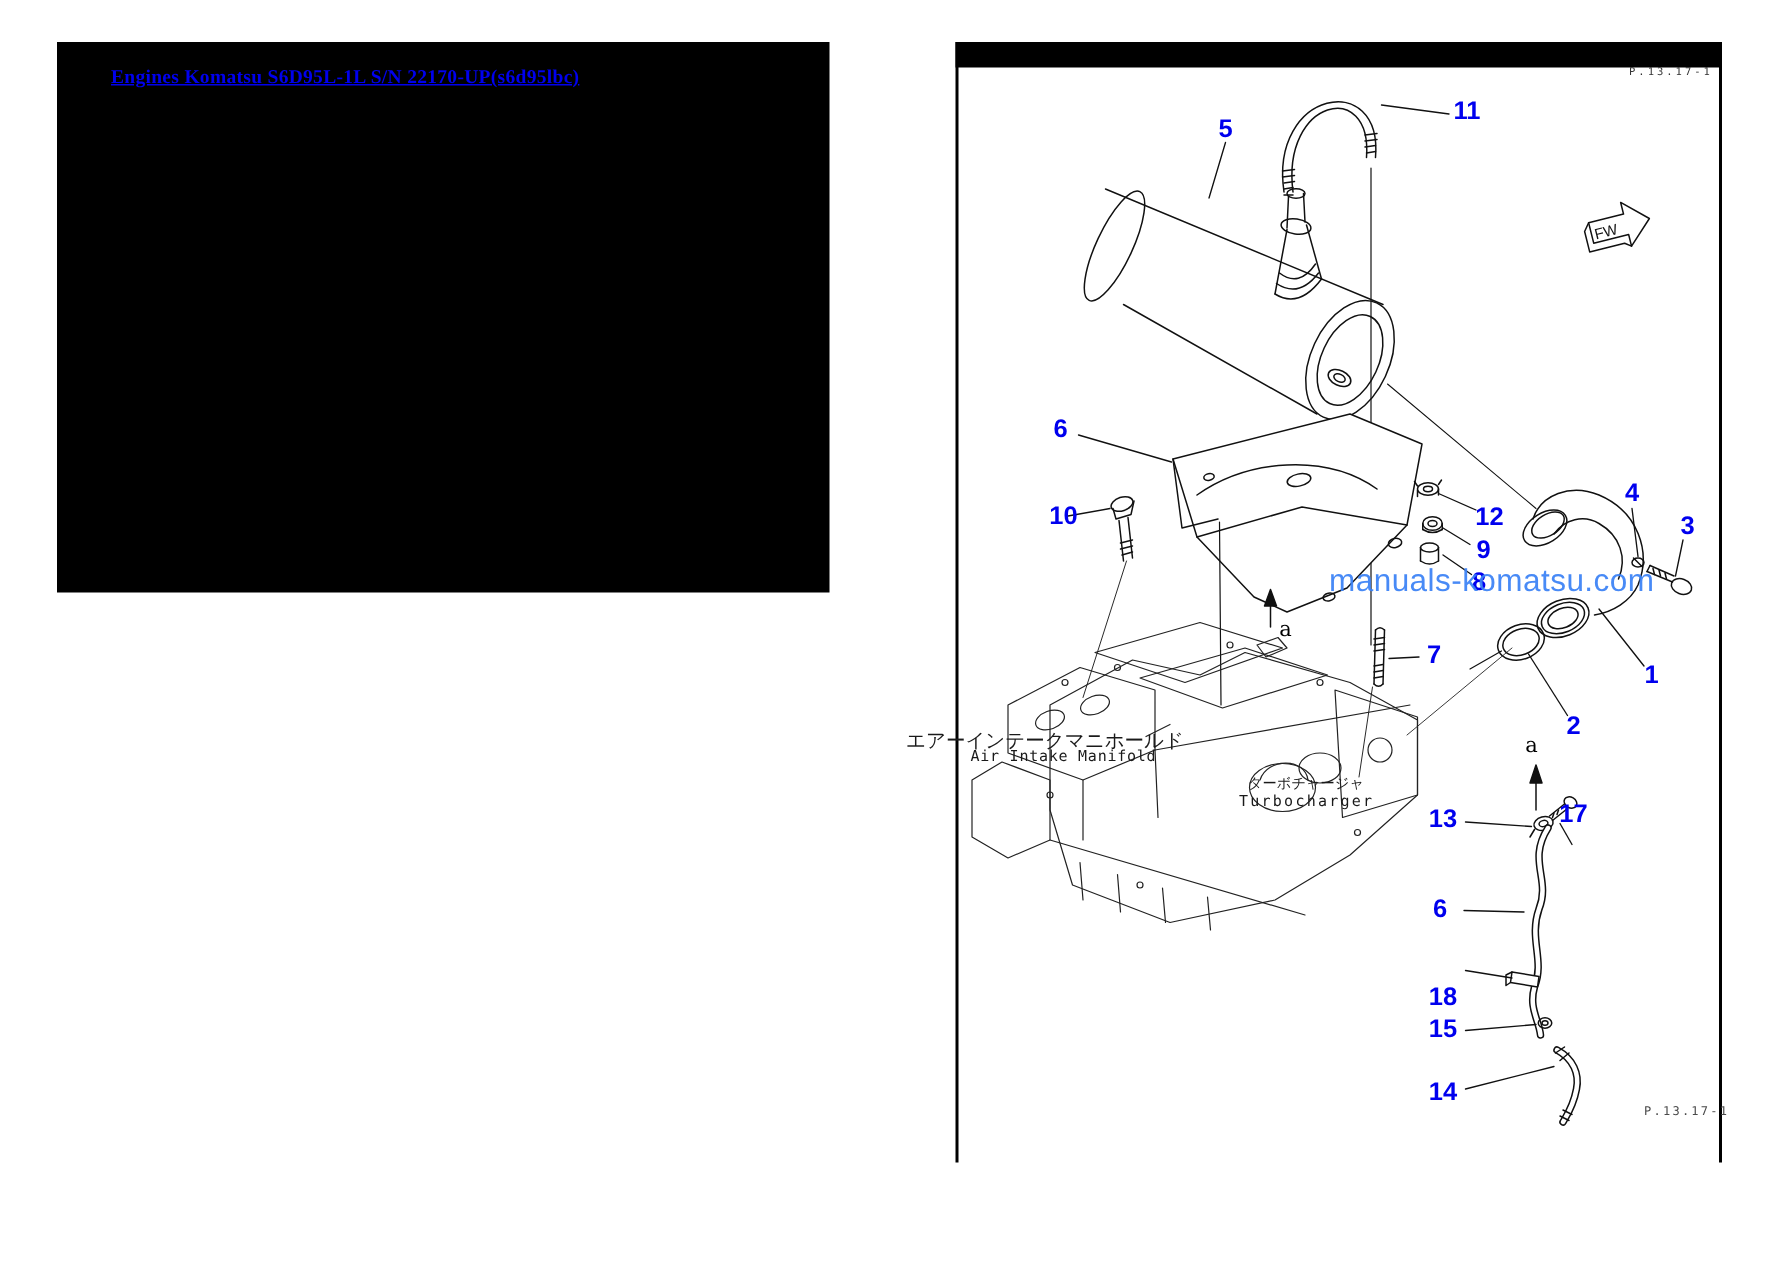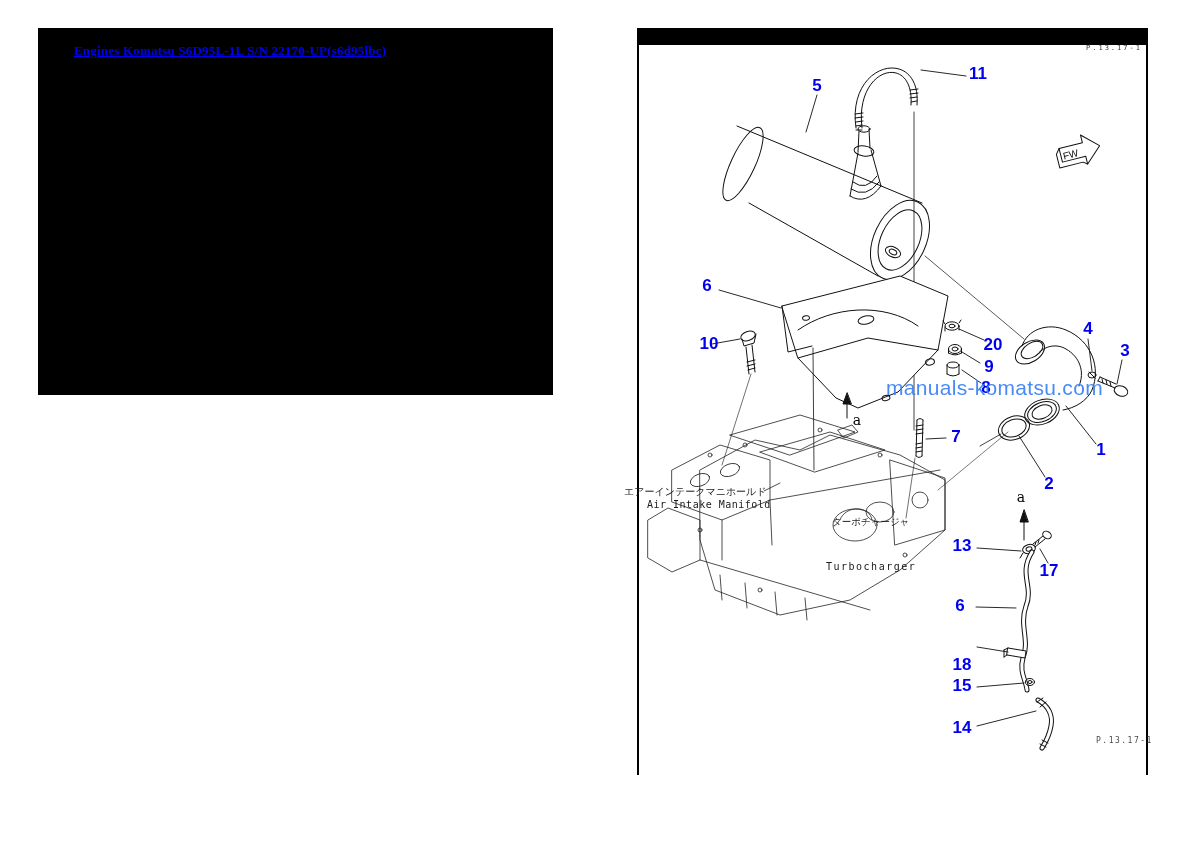--- a/index.html
+++ b/index.html
@@ -22,24 +22,24 @@
     font-size:7px;letter-spacing:2px;color:#333;white-space:nowrap;
   }
   .code-bottom{
     position:absolute;left:1096px;top:736px;font-family:"DejaVu Sans Mono",monospace;
     font-size:8px;letter-spacing:1.5px;color:#4a4a4a;white-space:nowrap;
   }
   .jp-text,.en-text{
     position:absolute;color:#1a1a1a;white-space:nowrap;
     font-family:"DejaVu Sans Mono",monospace;
   }
-  .jp-intake{left:624px;top:485px;font-size:10px;}
+  .jp-intake{left:604px;top:485px;font-size:13px;}
   .en-intake{left:647px;top:499px;font-size:10px;letter-spacing:.5px;}
   .jp-turbo{left:832px;top:516px;font-size:9.5px;}
-  .en-turbo{left:826px;top:529px;font-size:10px;letter-spacing:1.5px;margin-top:32px;}
+  .en-turbo{left:826px;top:529px;font-size:10px;letter-spacing:1.5px;}
   #label-layer{position:absolute;left:0;top:0;width:1190px;height:842px;pointer-events:none;}
   .part-label{
     position:absolute;transform:translate(-50%,-50%);
     color:#0000EE;font-weight:bold;font-size:17px;font-family:"Liberation Sans",sans-serif;
   }
   .ref-letter{
     position:absolute;transform:translate(-50%,-50%);
     color:#000;font-size:14px;font-family:"DejaVu Serif",serif;
   }
   .watermark{
@@ -291,30 +291,30 @@
 <div class="en-text en-turbo">Turbocharger</div>
 
 <div class="code-top">P.13.17-1</div>
 <div class="code-bottom">P.13.17-1</div>
 
 <div id="label-layer">
     <div class="part-label" style="left: 817px; top: 86px;">5</div>
     <div class="part-label" style="left: 978px; top: 74px;">11</div>
     <div class="part-label" style="left: 707px; top: 286px;">6</div>
     <div class="part-label" style="left: 699px; top: 344px; margin-left: 10px;">10</div>
-    <div class="part-label" style="left: 993px; top: 345px;">20</div>
+    <div class="part-label" style="left: 993px; top: 345px;">12</div>
     <div class="part-label" style="left: 989px; top: 367px;">9</div>
     <div class="part-label" style="left: 986px; top: 388px;">8</div>
     <div class="part-label" style="left: 1088px; top: 329px;">4</div>
     <div class="part-label" style="left: 1125px; top: 351px;">3</div>
     <div class="part-label" style="left: 1101px; top: 450px;">1</div>
     <div class="part-label" style="left: 1049px; top: 484px;">2</div>
     <div class="part-label" style="left: 956px; top: 437px;">7</div>
     <div class="part-label" style="left: 962px; top: 546px;">13</div>
-    <div class="part-label" style="left: 1049px; top: 571px;">17</div>
+    <div class="part-label" style="left: 1049px; top: 543px;">17</div>
     <div class="part-label" style="left: 960px; top: 606px;">6</div>
     <div class="part-label" style="left: 962px; top: 645px; margin-top: 20px;">18</div>
     <div class="part-label" style="left: 962px; top: 686px;">15</div>
     <div class="part-label" style="left: 962px; top: 728px;">14</div>
     <div class="ref-letter" style="left: 857px; top: 420px;">a</div>
     <div class="ref-letter" style="left: 1021px; top: 497px;">a</div>
   </div>
 
 <div class="watermark">manuals-komatsu.com</div>
 

